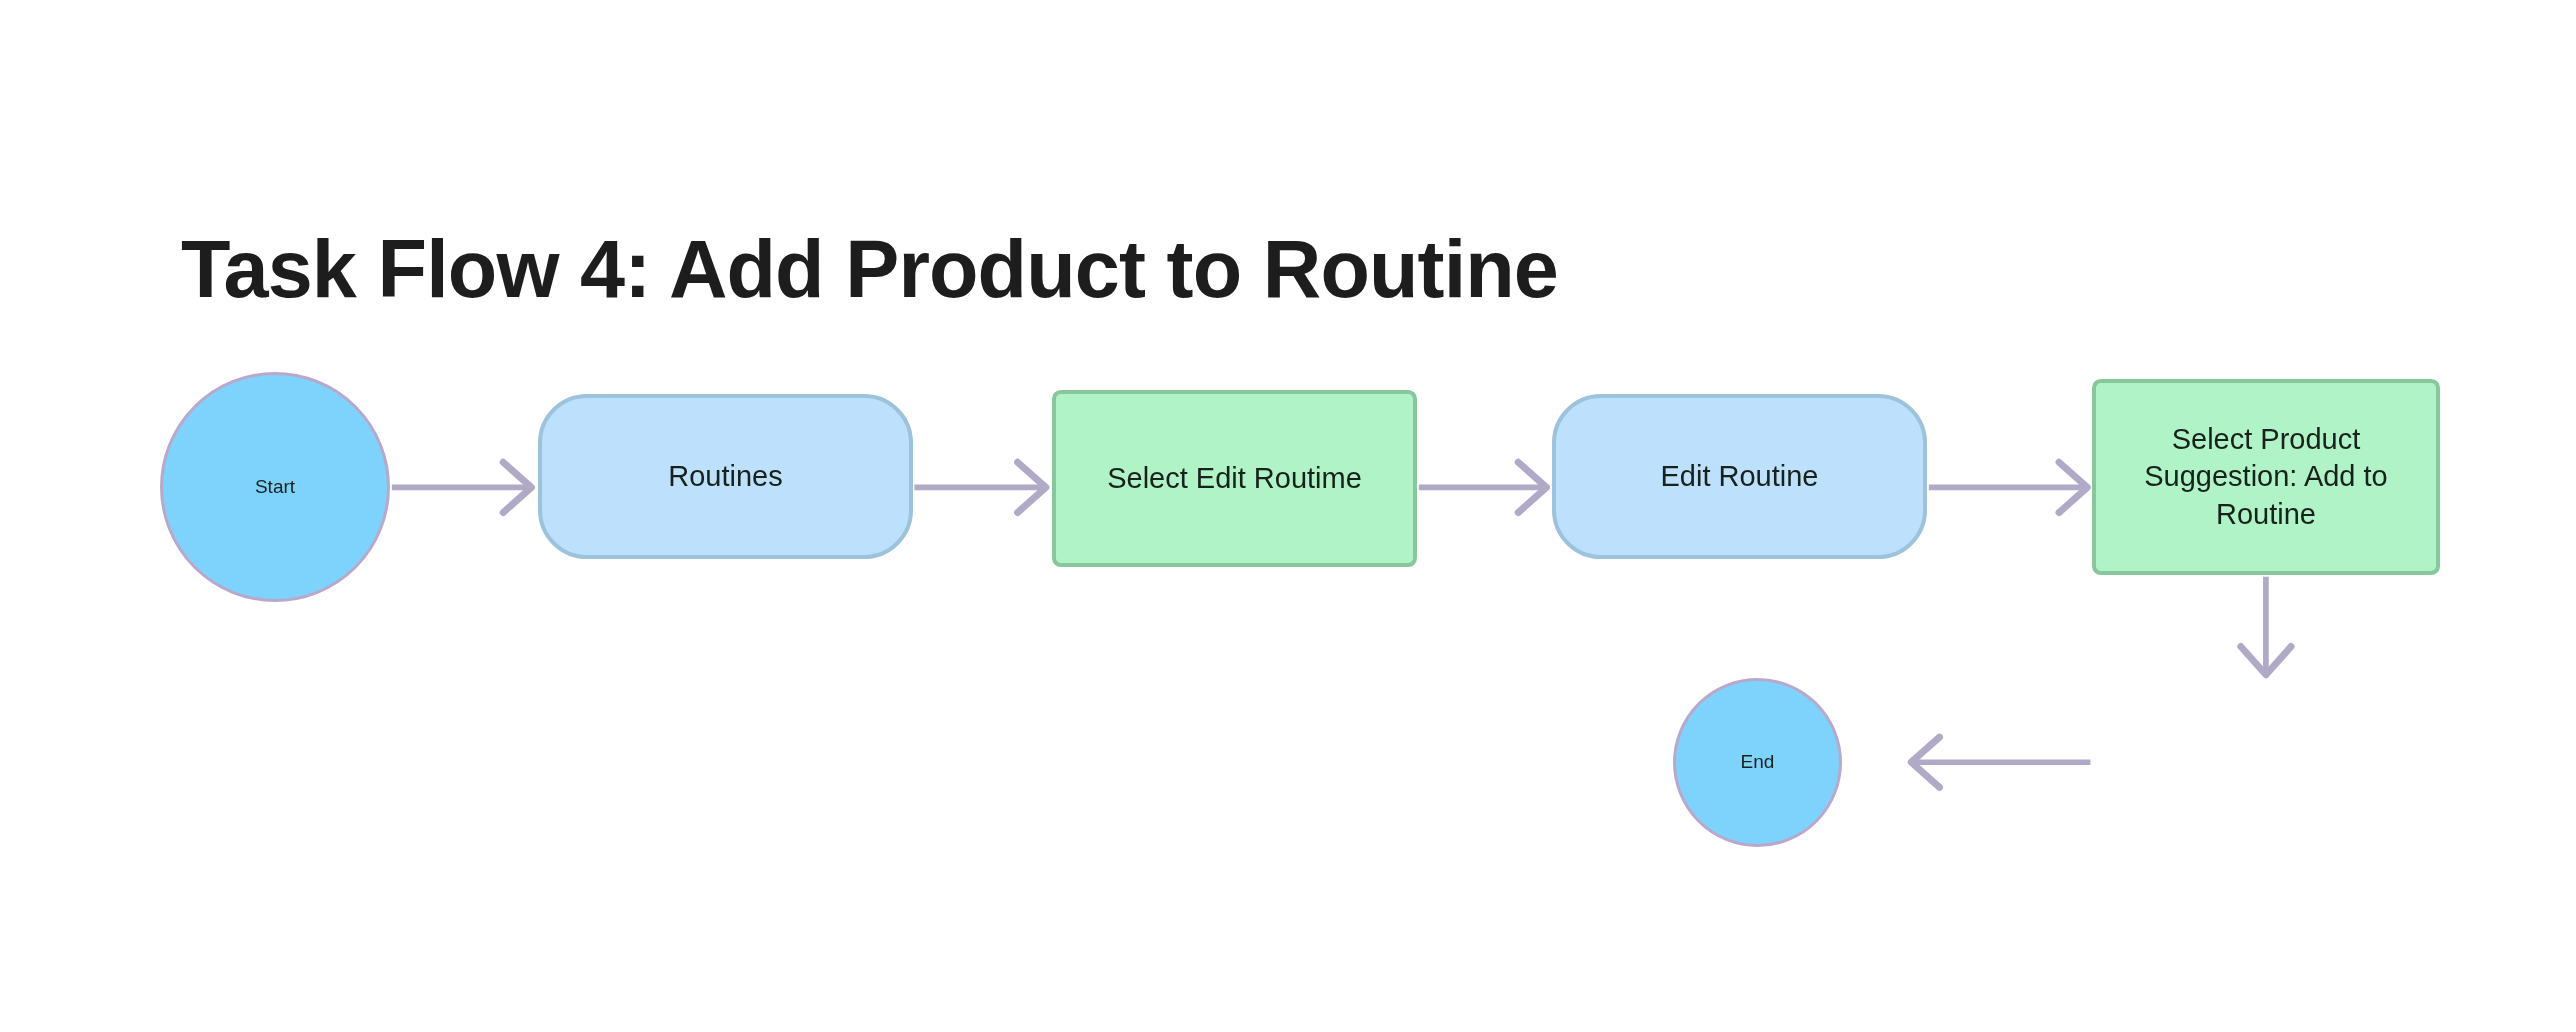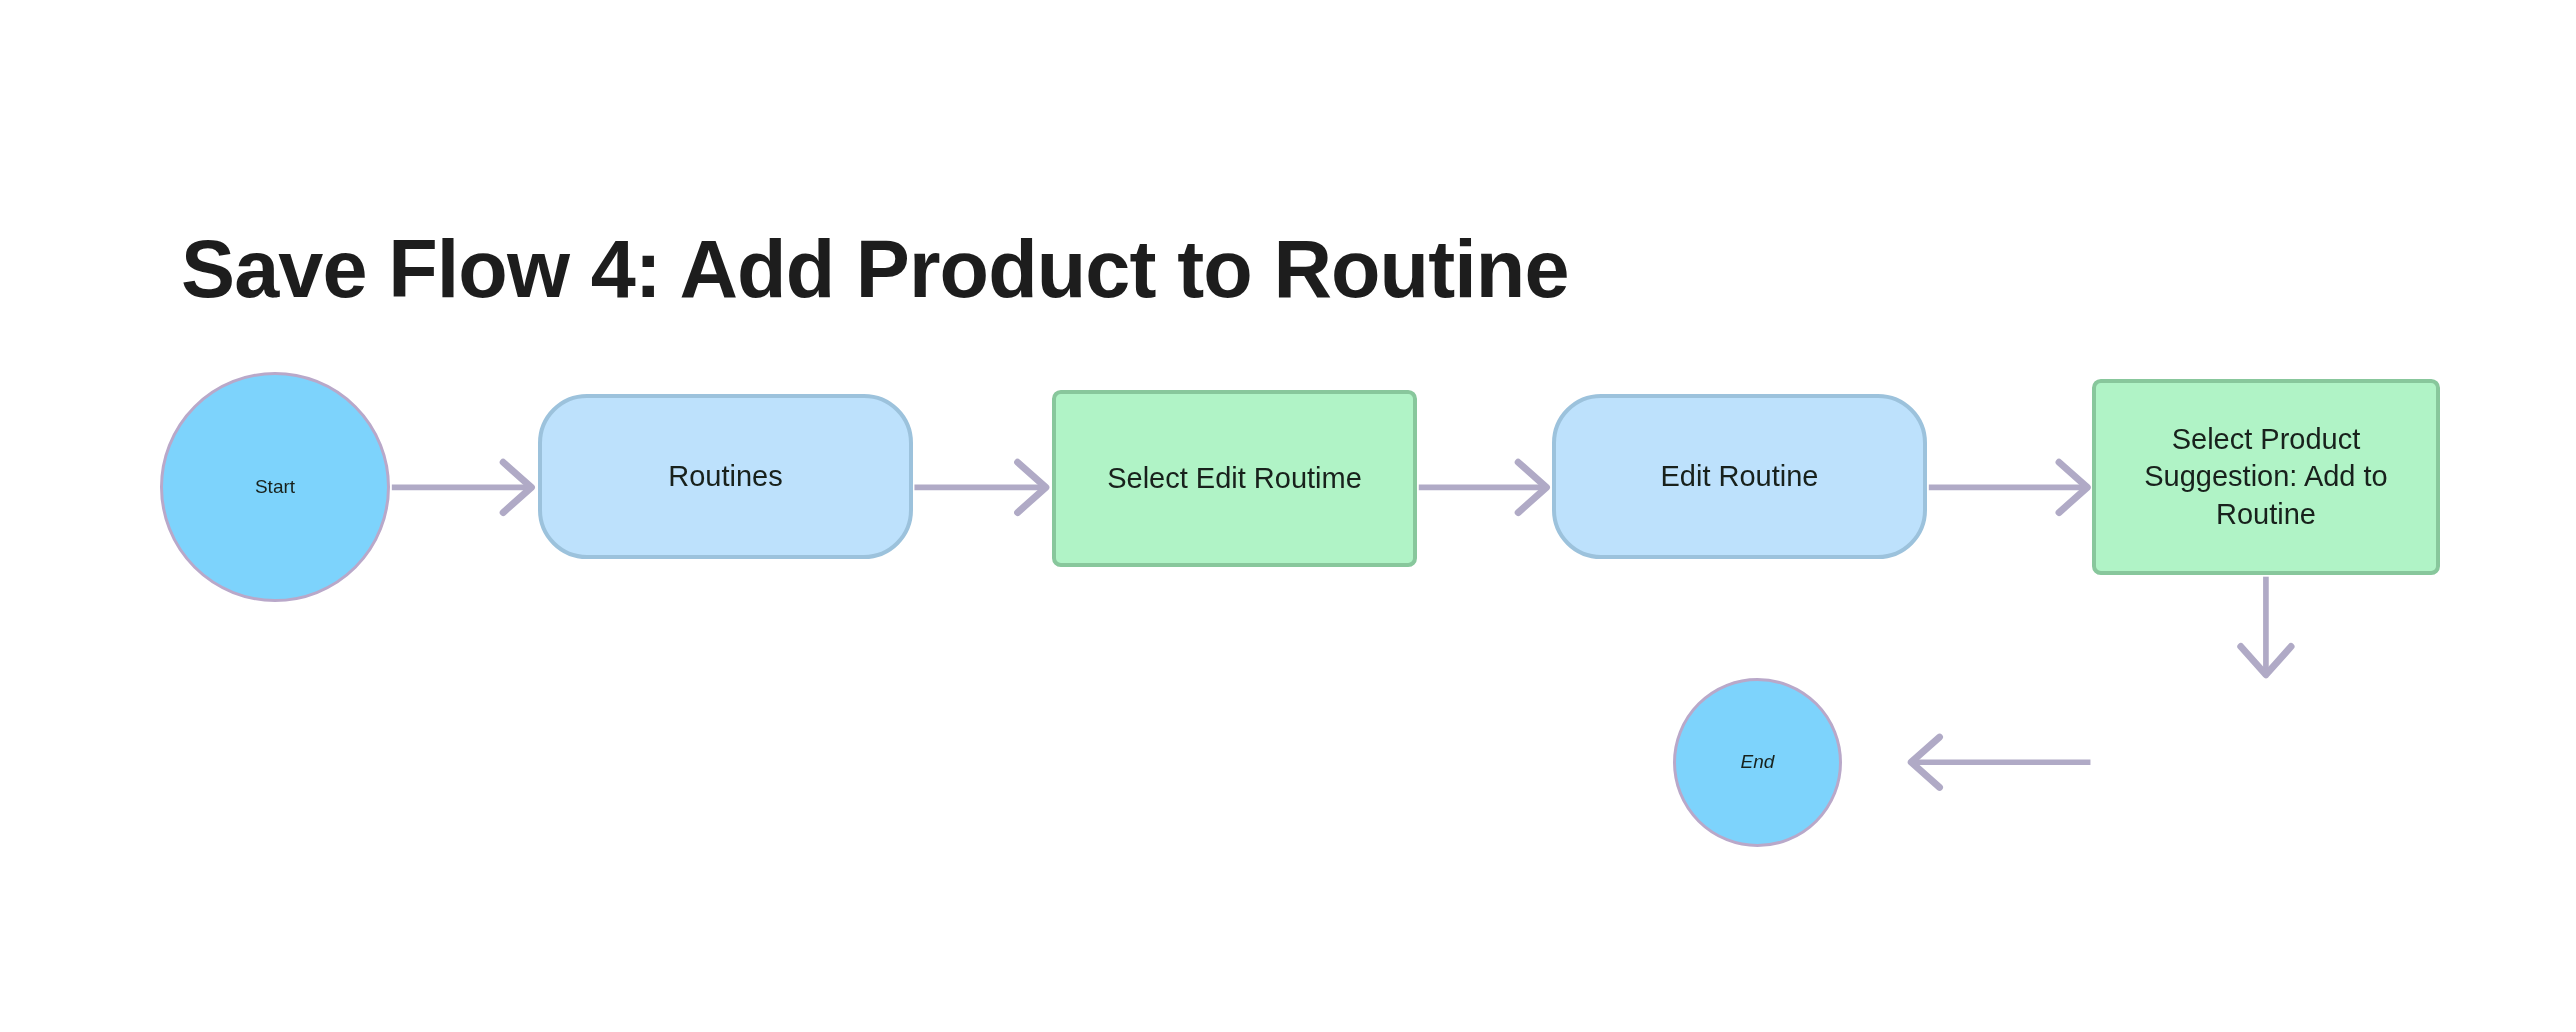--- a/index.html
+++ b/index.html
@@ -70,21 +70,21 @@
     display: block;
     width: 100%;
     white-space: pre-line;
   }
 </style>
 </head>
 <body>
 
 <div id="canvas">
 
-  <h1 id="title">Save Flow 4: Add Product to Routine</h1>
+  <h1 id="title">Task Flow 4: Add Product to Routine</h1>
 
   <svg id="edge-layer" viewBox="0 0 4096 1641" width="2576" height="1032" xmlns="http://www.w3.org/2000/svg">
     <g fill="none" stroke="#b0aac6" stroke-width="9" stroke-linecap="butt" stroke-linejoin="miter">
 
       <g>
         <line x1="623" y1="775" x2="842" y2="775"></line>
         <polyline points="800,735 845,775 800,815" stroke-width="11" stroke-linecap="round" stroke-linejoin="round"></polyline>
       </g>
 
       <g>
@@ -131,18 +131,18 @@
     <span class="node-label">Select Product
 Suggestion: Add to
 Routine</span>
   </div>
 
   <div class="node pill" style="left:1552px; top:394px; width:375px; height:165px;">
     <span class="node-label">Edit Routine</span>
   </div>
 
 
-  <div class="node terminal" style="left:1673px; top:678px; width:169px; height:169px;font-style:italic;">
+  <div class="node terminal" style="left:1673px; top:678px; width:169px; height:169px;">
     <span class="node-label">End</span>
   </div>
 
 </div>
 
 
 </body></html>

